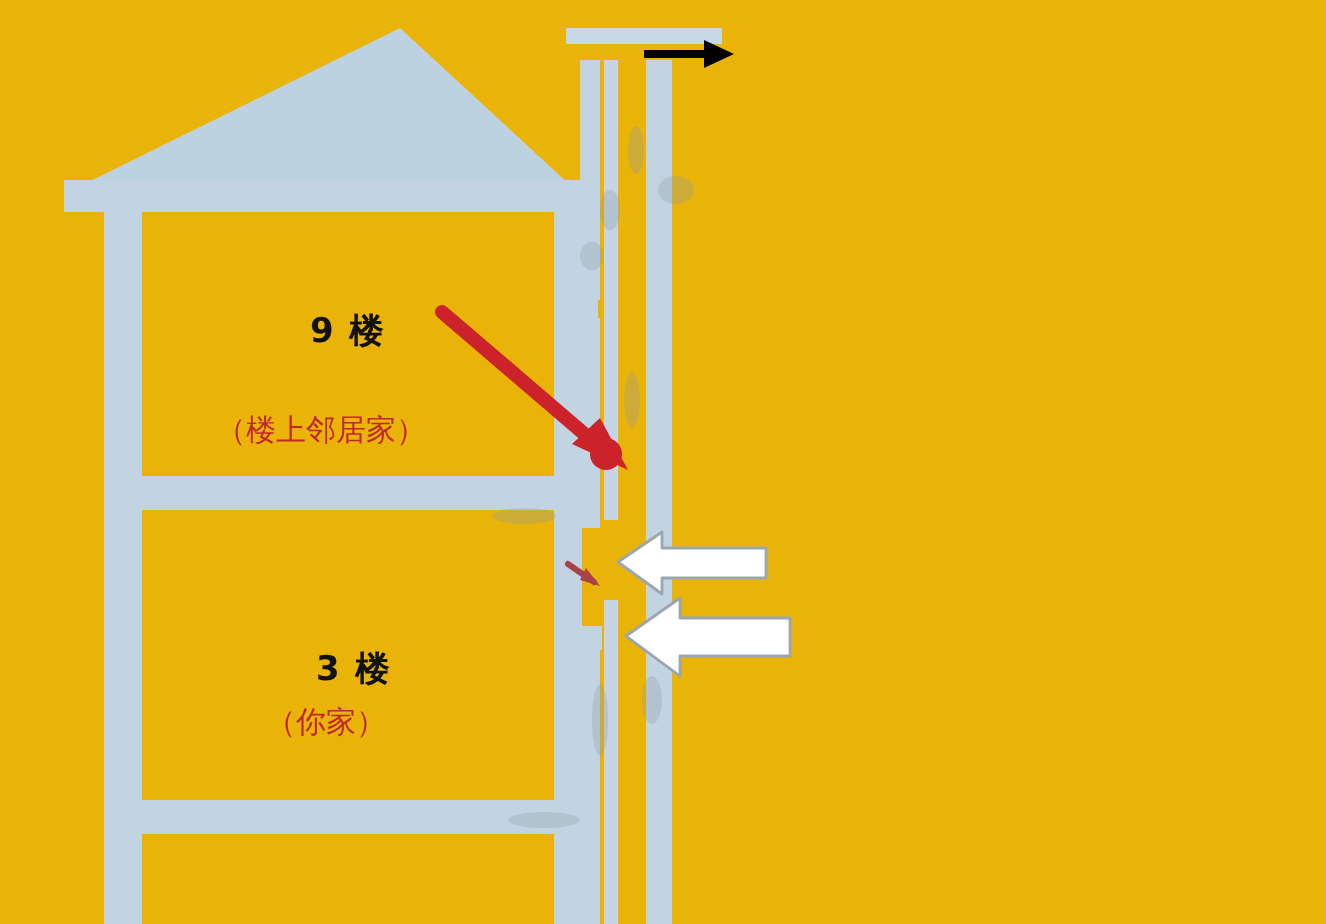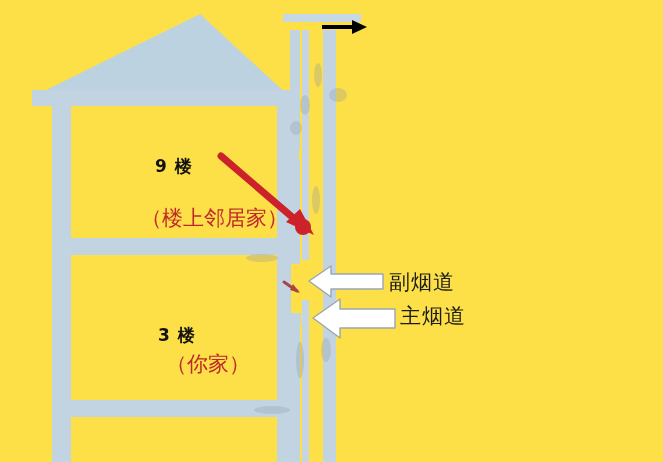--- a/index.html
+++ b/index.html
@@ -7,21 +7,21 @@
     padding: 0;
     background: #ffffff;
   }
   body {
     font-family: "DejaVu Sans", "Liberation Sans", sans-serif;
   }
   #stage {
     position: relative;
     width: 663px;
     height: 462px;
-    background: #fde047;
+    background: #eab308;
     overflow: hidden;
   }
   #diagram-svg {
     position: absolute;
     left: 0;
     top: 0;
     width: 663px;
     height: 462px;
     display: block;
   }
@@ -31,23 +31,22 @@
     line-height: 1;
   }
   .lbl-floor {
     font-weight: bold;
     color: #111111;
     font-size: 17px;
     letter-spacing: 1px;
   }
   .lbl-occupant {
     color: #c0272d;
-    font-size: 21px;
+    font-size: 15px;
     letter-spacing: 0px;
-    margin-left: 33px;
   }
   .lbl-flue {
     color: #1a1a1a;
     font-size: 21px;
     letter-spacing: 1px;
   }
   #label-floor9    { left: 155px; top: 158px; }
   #label-occupant9 { left: 108px; top: 208px; }
   #label-floor8    { left: 158px; top: 327px; }
   #label-occupant8 { left: 133px; top: 355px; font-family: Liberation Mono, monospace; }
@@ -136,17 +135,15 @@
   </svg>
 
   <div class="lbl lbl-floor" id="label-floor9">9 楼</div>
 
   <div class="lbl lbl-occupant" id="label-occupant9">（楼上邻居家）</div>
 
   <div class="lbl lbl-floor" id="label-floor8">3 楼</div>
 
   <div class="lbl lbl-occupant" id="label-occupant8">（你家）</div>
 
-  <div class="lbl lbl-flue" id="label-secondary-flue">副烟道</div>
 
-  <div class="lbl lbl-flue" id="label-main-flue">主烟道</div>
 
 </div>
 
 </body></html>

